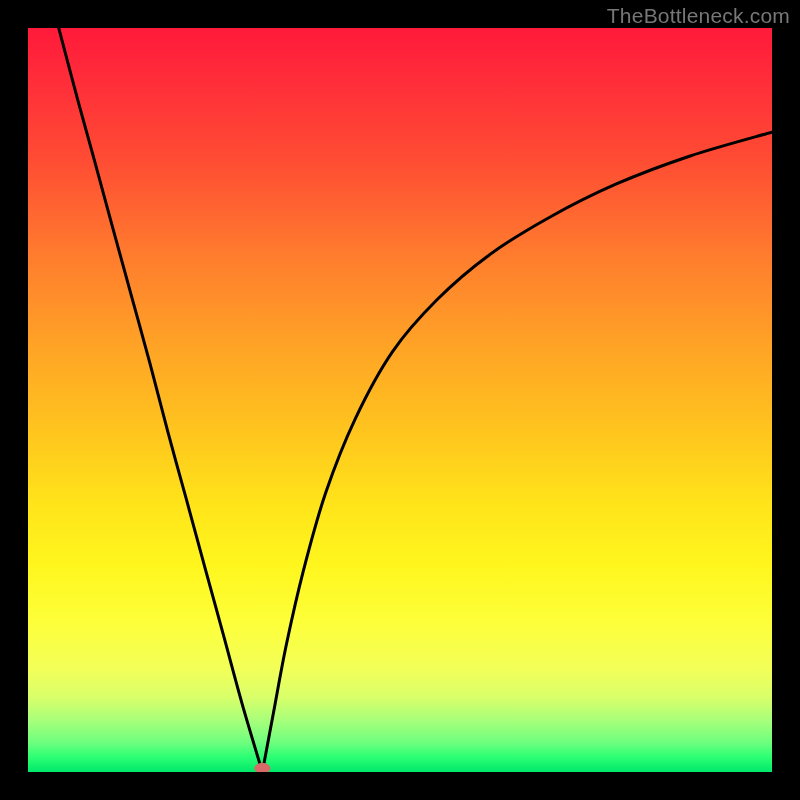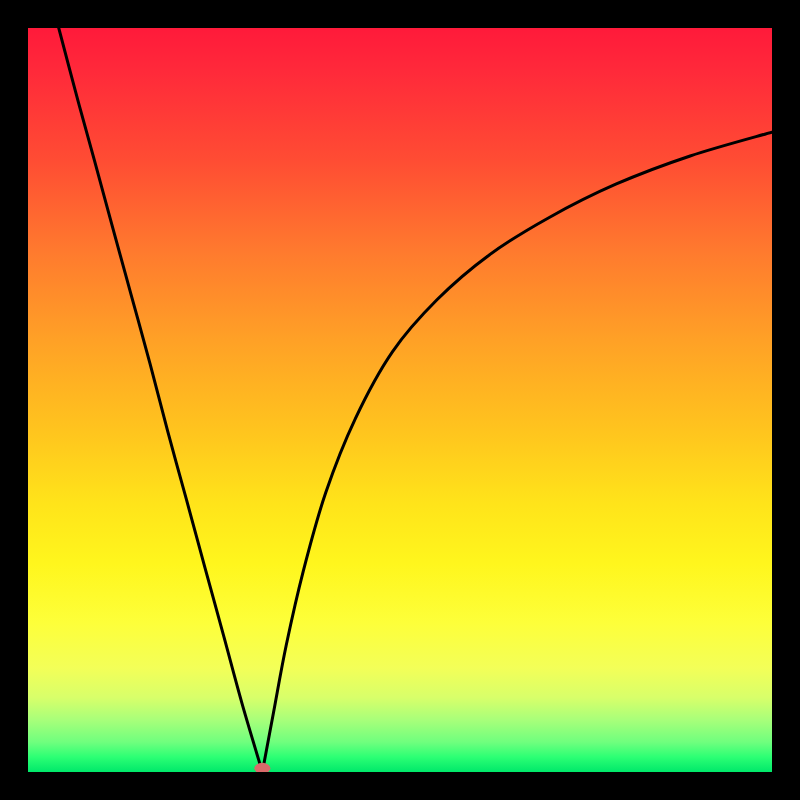--- a/index.html
+++ b/index.html
@@ -70,13 +70,14 @@
     <svg class="curve-svg" viewBox="0 0 744 744" preserveAspectRatio="none">
       <g id="curve-group">
           <path d="M 29.76 -3.72 C 32.74 7.56 41.54 41.42 47.62 63.98 C 53.69 86.55 60.02 109.00 66.22 131.69 C 72.42 154.38 78.62 177.44 84.82 200.14 C 91.02 222.83 97.22 245.27 103.42 267.84 C 109.62 290.41 115.94 312.85 122.02 335.54 C 128.09 358.24 133.80 381.30 139.87 403.99 C 145.95 426.68 152.27 449.00 158.47 471.70 C 164.67 494.39 170.87 517.45 177.07 540.14 C 183.27 562.84 189.47 585.16 195.67 607.85 C 201.87 630.54 207.82 653.60 214.27 676.30 C 220.72 698.99 231.01 732.72 234.36 744.00" fill="none" stroke="#000000" stroke-width="3" stroke-linecap="round" stroke-linejoin="round"></path>
           <path d="M 234.36 744.00 C 236.22 734.08 241.55 705.56 245.52 684.48 C 249.49 663.40 253.21 641.08 258.17 617.52 C 263.13 593.96 268.71 568.54 275.28 543.12 C 281.85 517.70 288.92 490.42 297.60 465.00 C 306.28 439.58 316.20 414.16 327.36 390.60 C 338.52 367.04 350.92 343.48 364.56 323.64 C 378.20 303.80 393.08 287.68 409.20 271.56 C 425.32 255.44 442.68 240.56 461.28 226.92 C 479.88 213.28 499.72 201.50 520.80 189.72 C 541.88 177.94 564.20 166.53 587.76 156.24 C 611.32 145.95 636.12 136.65 662.16 127.97 C 688.20 119.29 730.36 108.13 744.00 104.16" fill="none" stroke="#000000" stroke-width="3" stroke-linecap="round" stroke-linejoin="round"></path>
         </g>
       <g id="marker-group">
           <ellipse cx="234.36" cy="740.28" rx="8" ry="5.5" fill="#d96a6a"></ellipse>
         </g>
     </svg>
   </div>
+  <div class="watermark">TheBottleneck.com</div>
 </div>
 
 </body></html>

